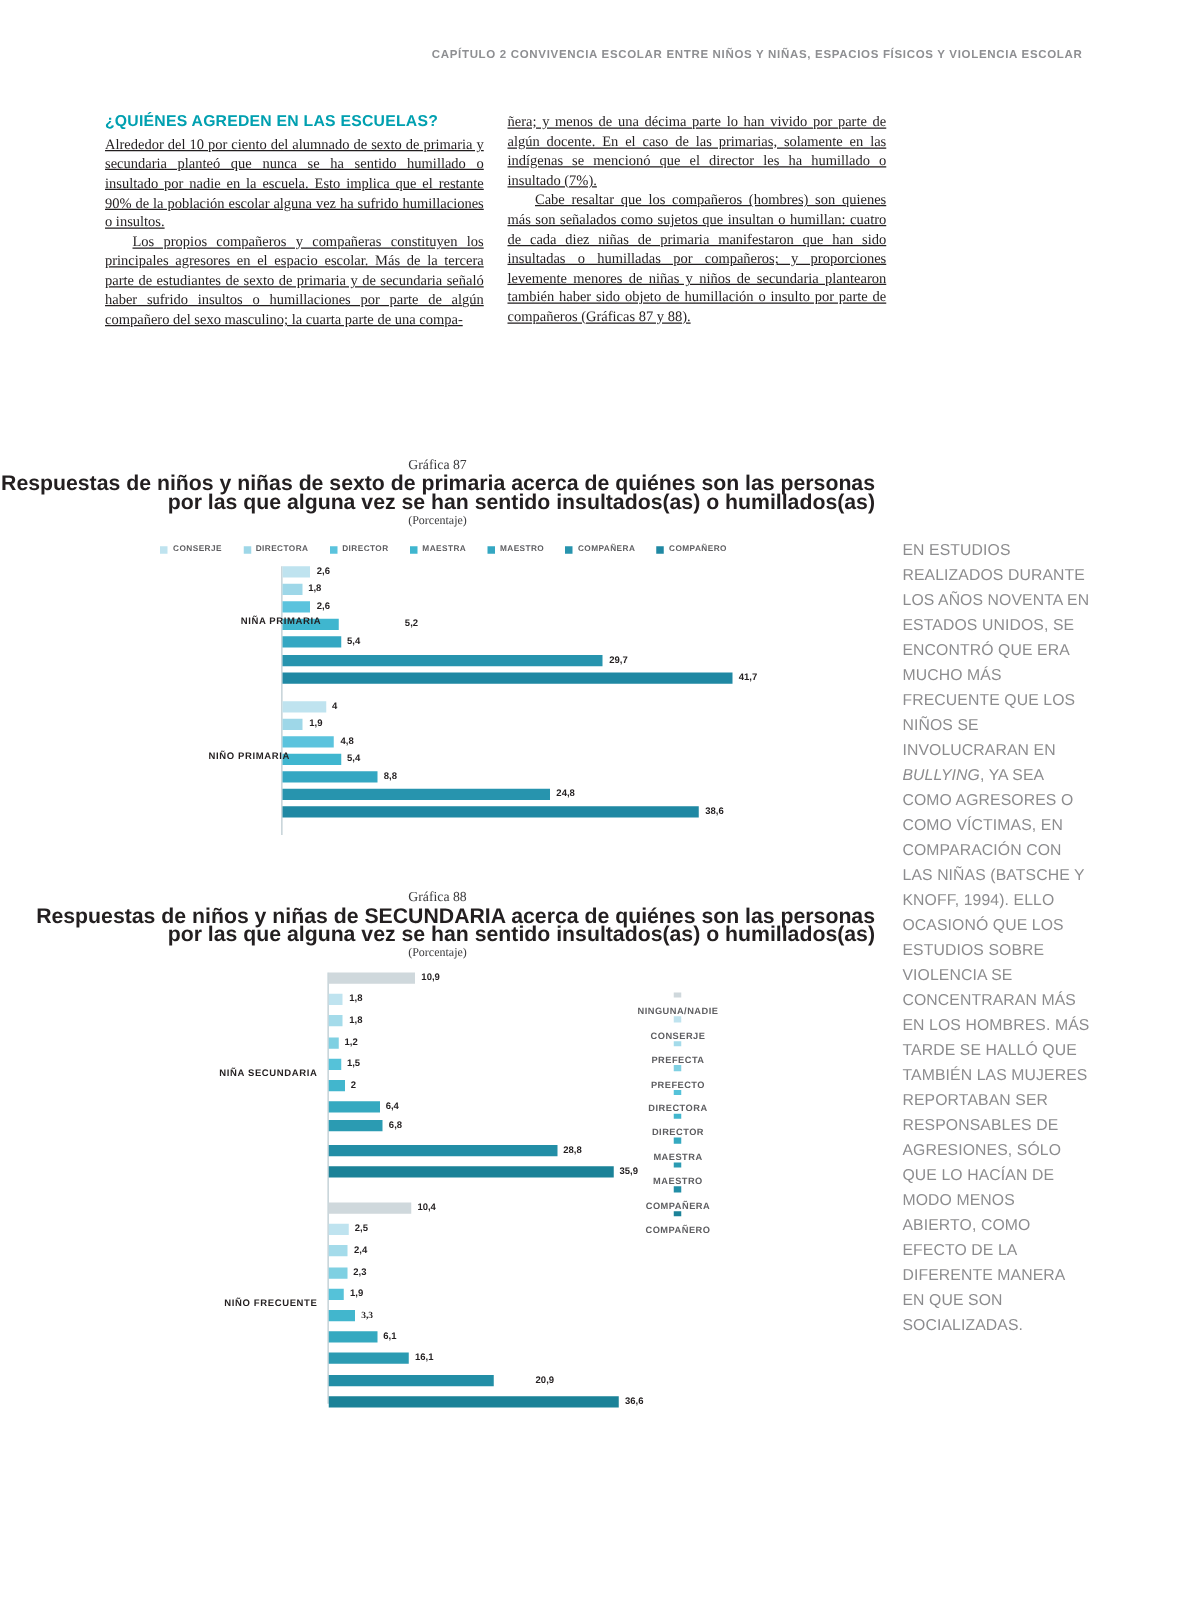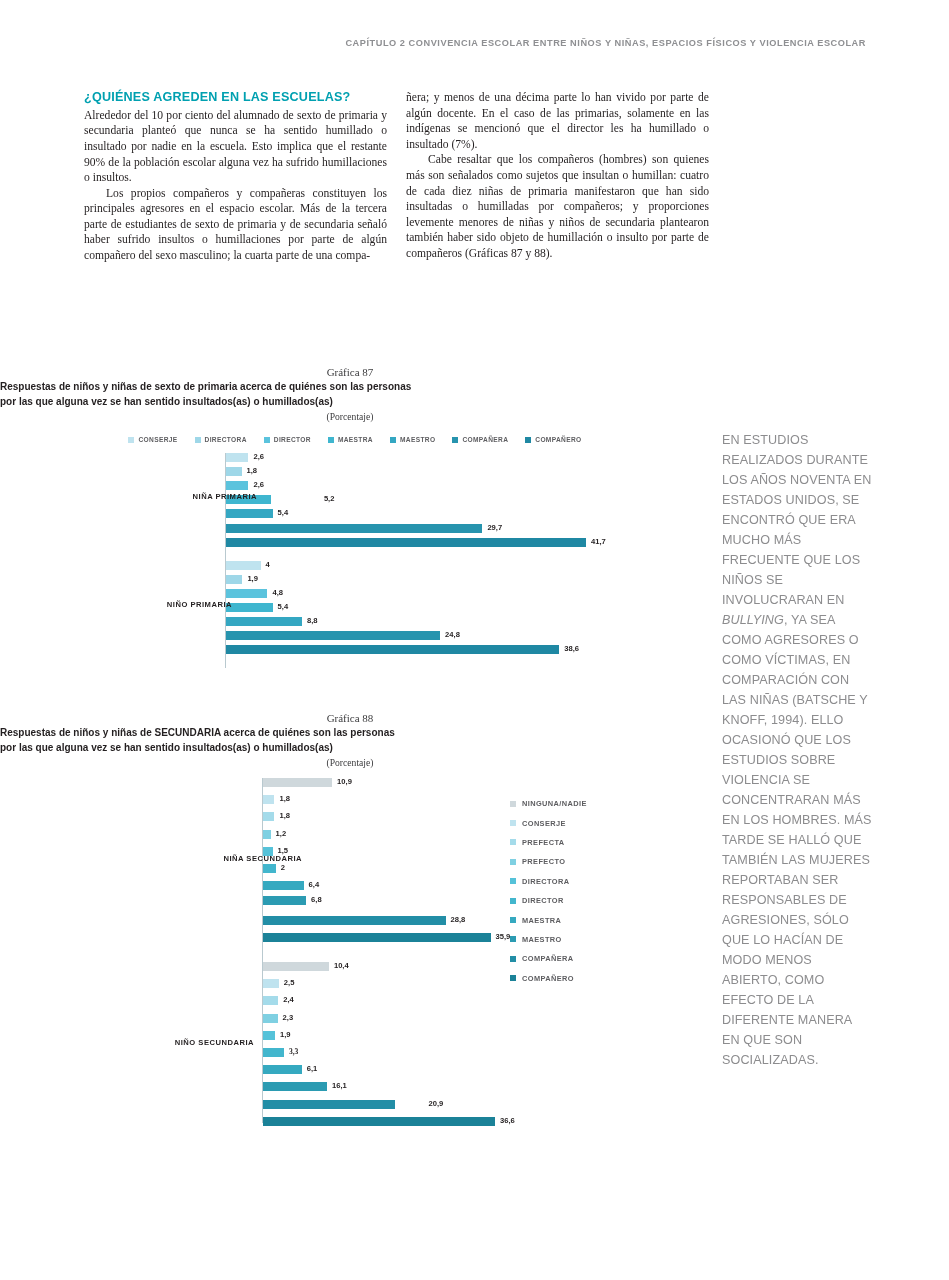--- a/index.html
+++ b/index.html
@@ -27,34 +27,35 @@
   .col.left{left:84px;}
   .col.right{left:406px;}
   .sec-title{
     color:#00a0b0;font-weight:700;font-size:12.6px;
     letter-spacing:.2px;margin:0 0 2px 0;line-height:1.25;
   }
   .col p{
     margin:0;font-size:11.6px;line-height:15.6px;
     text-align:justify;color:#231f20;
     font-family:"Liberation Serif", serif;
+    text-decoration:underline;
   }
   .col p.ind{text-indent:22px;}
 
   
   .chart-block{position:absolute;left:0;width:700px;}
   #chart87{top:366px;}
   #chart88{top:712px;}
 
   .ch-num{
     text-align:center;font-size:11px;color:#3b3b3d;
     font-family:"Liberation Serif", serif;margin-bottom:1px;
   }
   .ch-title{
-    text-align:left;font-size:10px;font-weight:700;
+    text-align:right;font-size:17px;font-weight:700;
     color:#231f20;line-height:15px;
   }
   .ch-sub{
     text-align:center;font-size:9.6px;color:#3b3b3d;
     font-family:"Liberation Serif", serif;margin-top:2px;
   }
 
   
   .legend-h{
     display:flex;justify-content:center;gap:17px;
@@ -77,21 +78,21 @@
   .bar{
     position:absolute;left:0;top:0;height:9px;
   }
   .bar-val{
     position:absolute;top:-1px;font-size:7.6px;font-weight:700;
     color:#231f20;white-space:nowrap;
   }
 
   
   .legend-v{position:absolute;}
-  .legend-v .li{display:flex;align-items:center;gap:6px;height:19.4px;}
+  .legend-v .li{display:flex;align-items:center;gap:6px;height:19.4px;flex-direction:column;}
   .legend-v .sw{width:6px;height:6px;display:inline-block;}
   .legend-v .lb{font-size:7.4px;letter-spacing:.4px;font-weight:700;color:#5d5d60;}
 
   
   .sidenote{
     position:absolute;left:722px;top:430px;width:150px;
     font-size:12.6px;line-height:20px;color:#8c8c8e;
     letter-spacing:.1px;
   }
   .sidenote i{font-style:italic;}
@@ -263,21 +264,21 @@
           <span class="bar-val" style="left: 48.1038px;">6,8</span>
         </div>
         <div class="bar-row" style="position: absolute; left: 263px; top: 137.6px; right: 0px; height: 9px;">
           <div class="bar" style="width: 182.557px; height: 9px; background: rgb(34, 142, 166);"></div>
           <span class="bar-val" style="left: 187.557px;">28,8</span>
         </div>
         <div class="bar-row" style="position: absolute; left: 263px; top: 154.8px; right: 0px; height: 9px;">
           <div class="bar" style="width: 227.563px; height: 9px; background: rgb(27, 130, 152);"></div>
           <span class="bar-val" style="left: 232.563px;">35,9</span>
         </div>
-        <div class="grp-label" style="left: 0px; width: 254px; top: 76px; padding-left: 48px;">NIÑA SECUNDARIA</div>
+        <div class="grp-label" style="left: 0px; width: 254px; top: 76px;">NIÑA SECUNDARIA</div>
         <div class="bar-row" style="position: absolute; left: 263px; top: 184px; right: 0px; height: 9px;">
           <div class="bar" style="width: 65.9235px; height: 9px; background: rgb(207, 216, 220);"></div>
           <span class="bar-val" style="left: 70.9235px;">10,4</span>
         </div>
         <div class="bar-row" style="position: absolute; left: 263px; top: 201.2px; right: 0px; height: 9px;">
           <div class="bar" style="width: 15.847px; height: 9px; background: rgb(191, 227, 239);"></div>
           <span class="bar-val" style="left: 20.847px;">2,5</span>
         </div>
         <div class="bar-row" style="position: absolute; left: 263px; top: 218.4px; right: 0px; height: 9px;">
           <div class="bar" style="width: 15.2131px; height: 9px; background: rgb(164, 219, 234);"></div>
@@ -304,21 +305,21 @@
           <span class="bar-val" style="left: 69.0219px;">16,1</span>
         </div>
         <div class="bar-row" style="position: absolute; left: 263px; top: 321.6px; right: 0px; height: 9px;">
           <div class="bar" style="width: 132.481px; height: 9px; background: rgb(34, 142, 166);"></div>
           <span class="bar-val" style="left: 137.481px; margin-left: 28px;">20,9</span>
         </div>
         <div class="bar-row" style="position: absolute; left: 263px; top: 338.8px; right: 0px; height: 9px;">
           <div class="bar" style="width: 232px; height: 9px; background: rgb(27, 130, 152);"></div>
           <span class="bar-val" style="left: 237px;">36,6</span>
         </div>
-        <div class="grp-label" style="left: 0px; width: 254px; top: 260px;">NIÑO SECUNDARIA</div>
+        <div class="grp-label" style="left: 0px; width: 254px; top: 260px;">NIÑO FRECUENTE</div>
       </div>
     <div class="legend-v" style="left: 510px; top: 82px;">
         <div class="li">
           <span class="sw" style="background: rgb(207, 216, 220);"></span>
           <span class="lb">NINGUNA/NADIE</span>
         </div>
         <div class="li">
           <span class="sw" style="background: rgb(191, 227, 239);"></span>
           <span class="lb">CONSERJE</span>
         </div>

